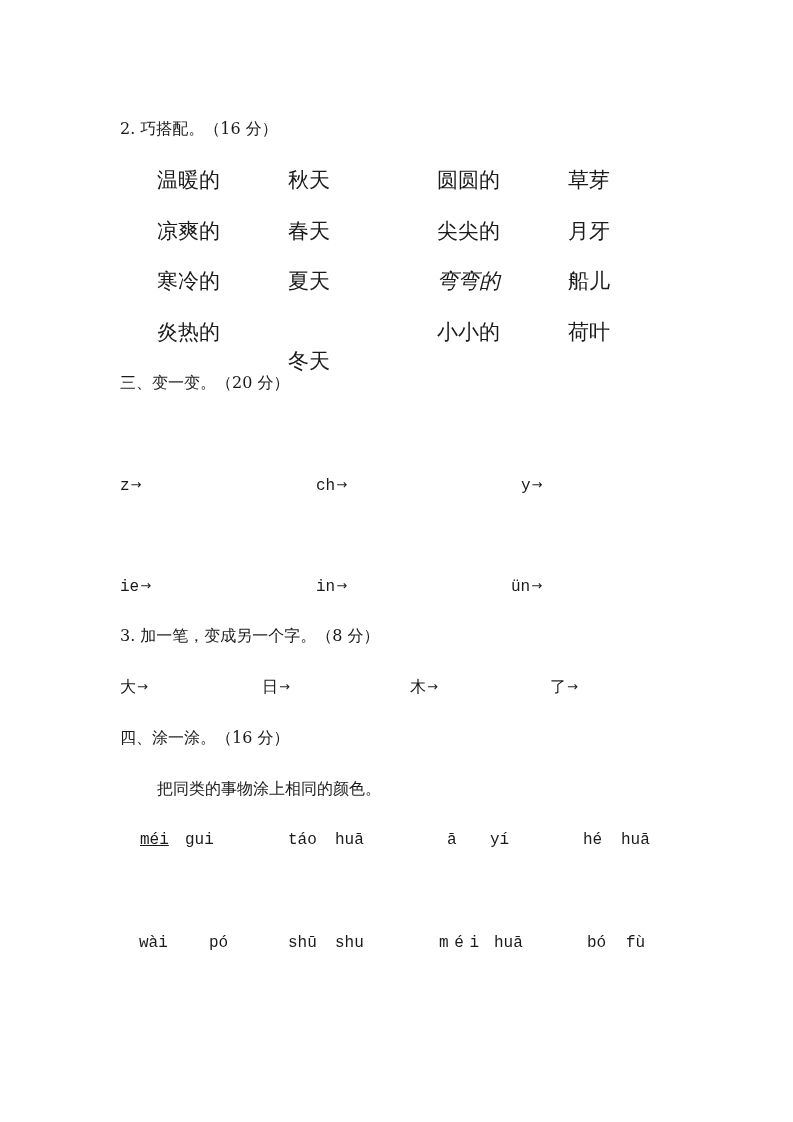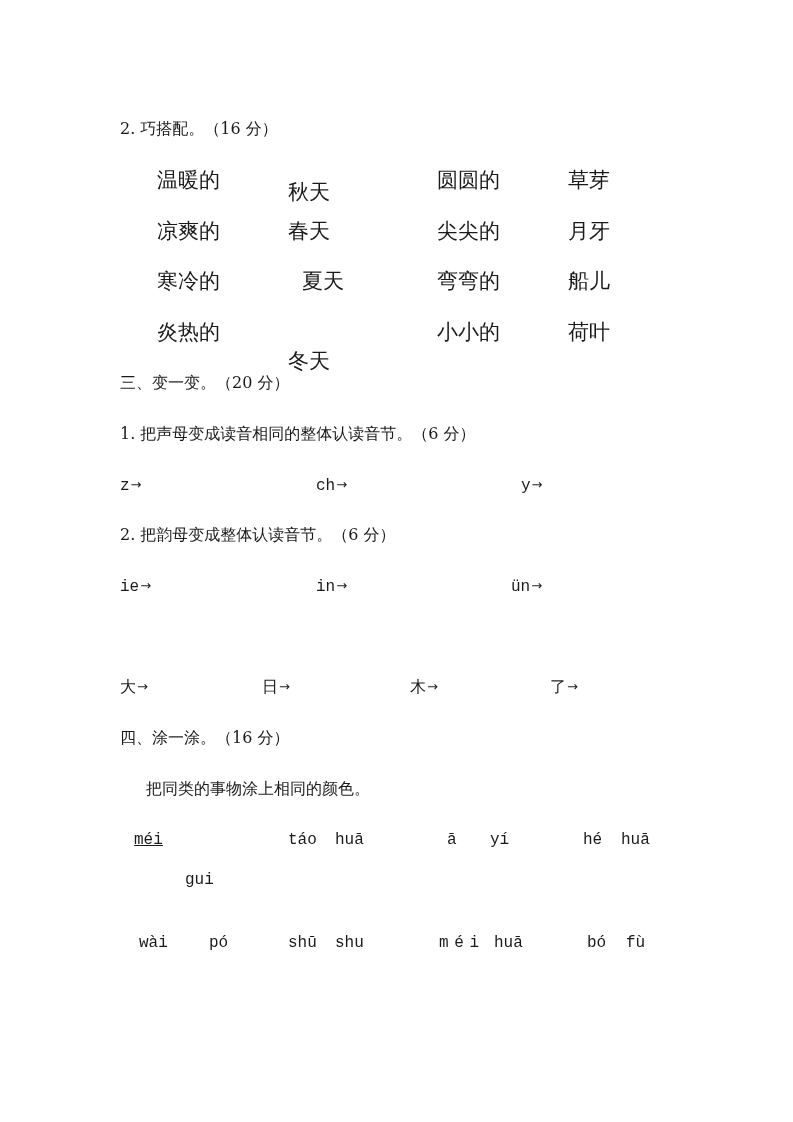--- a/index.html
+++ b/index.html
@@ -44,69 +44,68 @@
 </head>
 <body>
 
 <div class="page">
 
   <div class="t" style="left:120px;top:119px;">2. 巧搭配。（16 分）</div>
 
   <div>
 
     <div class="t cell" style="left:157px;top:170px;">温暖的</div>
-    <div class="t cell" style="left:288px;top:170px;margin-top:12px;">秋天</div>
+    <div class="t cell" style="left:288px;top:170px;">秋天</div>
     <div class="t cell" style="left:437px;top:170px;">圆圆的</div>
     <div class="t cell" style="left:568px;top:170px;">草芽</div>
 
     <div class="t cell" style="left:157px;top:221px;">凉爽的</div>
     <div class="t cell" style="left:288px;top:221px;">春天</div>
     <div class="t cell" style="left:437px;top:221px;">尖尖的</div>
     <div class="t cell" style="left:568px;top:221px;">月牙</div>
 
     <div class="t cell" style="left:157px;top:271px;">寒冷的</div>
-    <div class="t cell" style="left:288px;top:271px;margin-left:14px;">夏天</div>
-    <div class="t cell" style="left:437px;top:271px;">弯弯的</div>
+    <div class="t cell" style="left:288px;top:271px;">夏天</div>
+    <div class="t cell" style="left:437px;top:271px;font-style:italic;">弯弯的</div>
     <div class="t cell" style="left:568px;top:271px;">船儿</div>
 
     <div class="t cell" style="left:157px;top:322px;text-align:center;">炎热的</div>
     <div class="t cell" style="left:288px;top:322px;margin-top:29px;">冬天</div>
     <div class="t cell" style="left:437px;top:322px;">小小的</div>
     <div class="t cell" style="left:568px;top:322px;">荷叶</div>
   </div>
 
   <div class="t" style="left:120px;top:373px;">三、变一变。（20 分）</div>
 
-  <div class="t" style="left:120px;top:424px;">1. 把声母变成读音相同的整体认读音节。（6 分）</div>
   <div>
     <div class="t" style="left:120px;top:475px;"><span class="py">z</span><span class="arrow">→</span></div>
     <div class="t" style="left:316px;top:475px;"><span class="py">ch</span><span class="arrow">→</span></div>
     <div class="t" style="left:521px;top:475px;"><span class="py">y</span><span class="arrow">→</span></div>
   </div>
 
-  <div class="t" style="left:120px;top:525px;">2. 把韵母变成整体认读音节。（6 分）</div>
   <div>
     <div class="t" style="left:120px;top:576px;text-align:center;"><span class="py">ie</span><span class="arrow">→</span></div>
     <div class="t" style="left:316px;top:576px;"><span class="py">in</span><span class="arrow">→</span></div>
     <div class="t" style="left:511px;top:576px;"><span class="py">ün</span><span class="arrow">→</span></div>
   </div>
 
+  <div class="t" style="left:120px;top:626px;">3. 加一笔，变成另一个字。（8 分）</div>
   <div>
     <div class="t" style="left:120px;top:677px;"><span>大</span><span class="arrow">→</span></div>
     <div class="t" style="left:262px;top:677px;"><span>日</span><span class="arrow">→</span></div>
     <div class="t" style="left:410px;top:677px;"><span>木</span><span class="arrow">→</span></div>
     <div class="t" style="left:550px;top:677px;"><span>了</span><span class="arrow">→</span></div>
   </div>
 
   <div class="t" style="left:120px;top:728px;">四、涂一涂。（16 分）</div>
-  <div class="t" style="left:146px;top:779px;text-align:right;">把同类的事物涂上相同的颜色。</div>
+  <div class="t" style="left:157px;top:779px;text-align:right;">把同类的事物涂上相同的颜色。</div>
 
   <div>
-    <div class="t py" style="left:134px;top:830px;text-decoration:underline;">méi</div>
-    <div class="t py" style="left:185px;top:830px;margin-top:40px;">gui</div>
+    <div class="t py" style="left:140px;top:830px;text-decoration:underline;">méi</div>
+    <div class="t py" style="left:185px;top:830px;">gui</div>
     <div class="t py" style="left:288px;top:830px;">táo</div>
     <div class="t py" style="left:335px;top:830px;">huā</div>
     <div class="t py" style="left:447px;top:830px;">ā</div>
     <div class="t py" style="left:478px;top:830px;margin-left:12px;">yí</div>
     <div class="t py" style="left:583px;top:830px;">hé</div>
     <div class="t py" style="left:621px;top:830px;">huā</div>
   </div>
 
   <div>
     <div class="t py" style="left:139px;top:933px;">wài</div>

